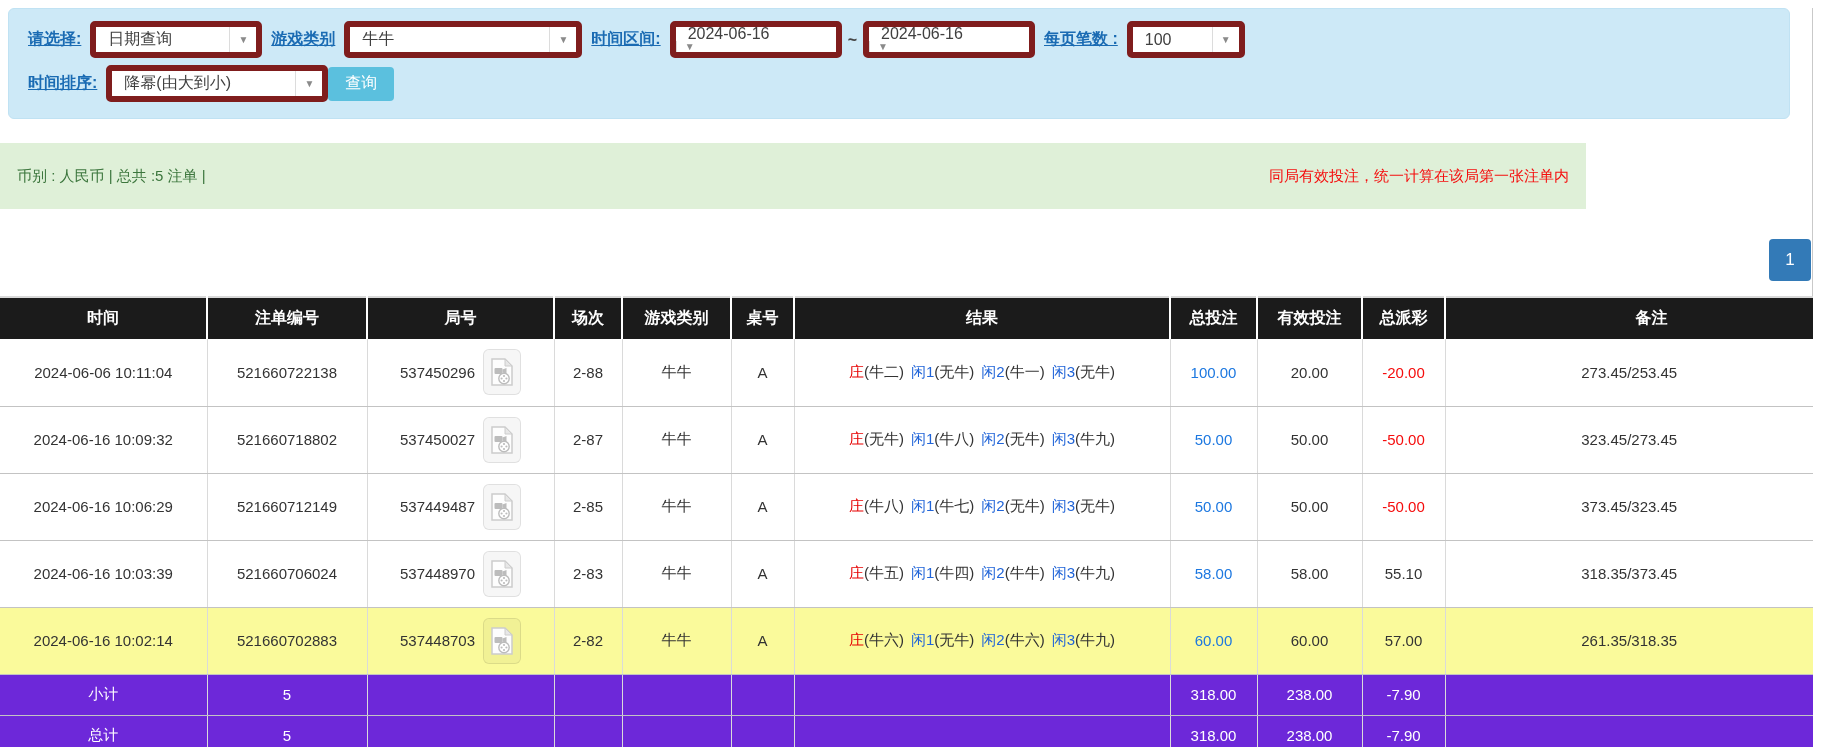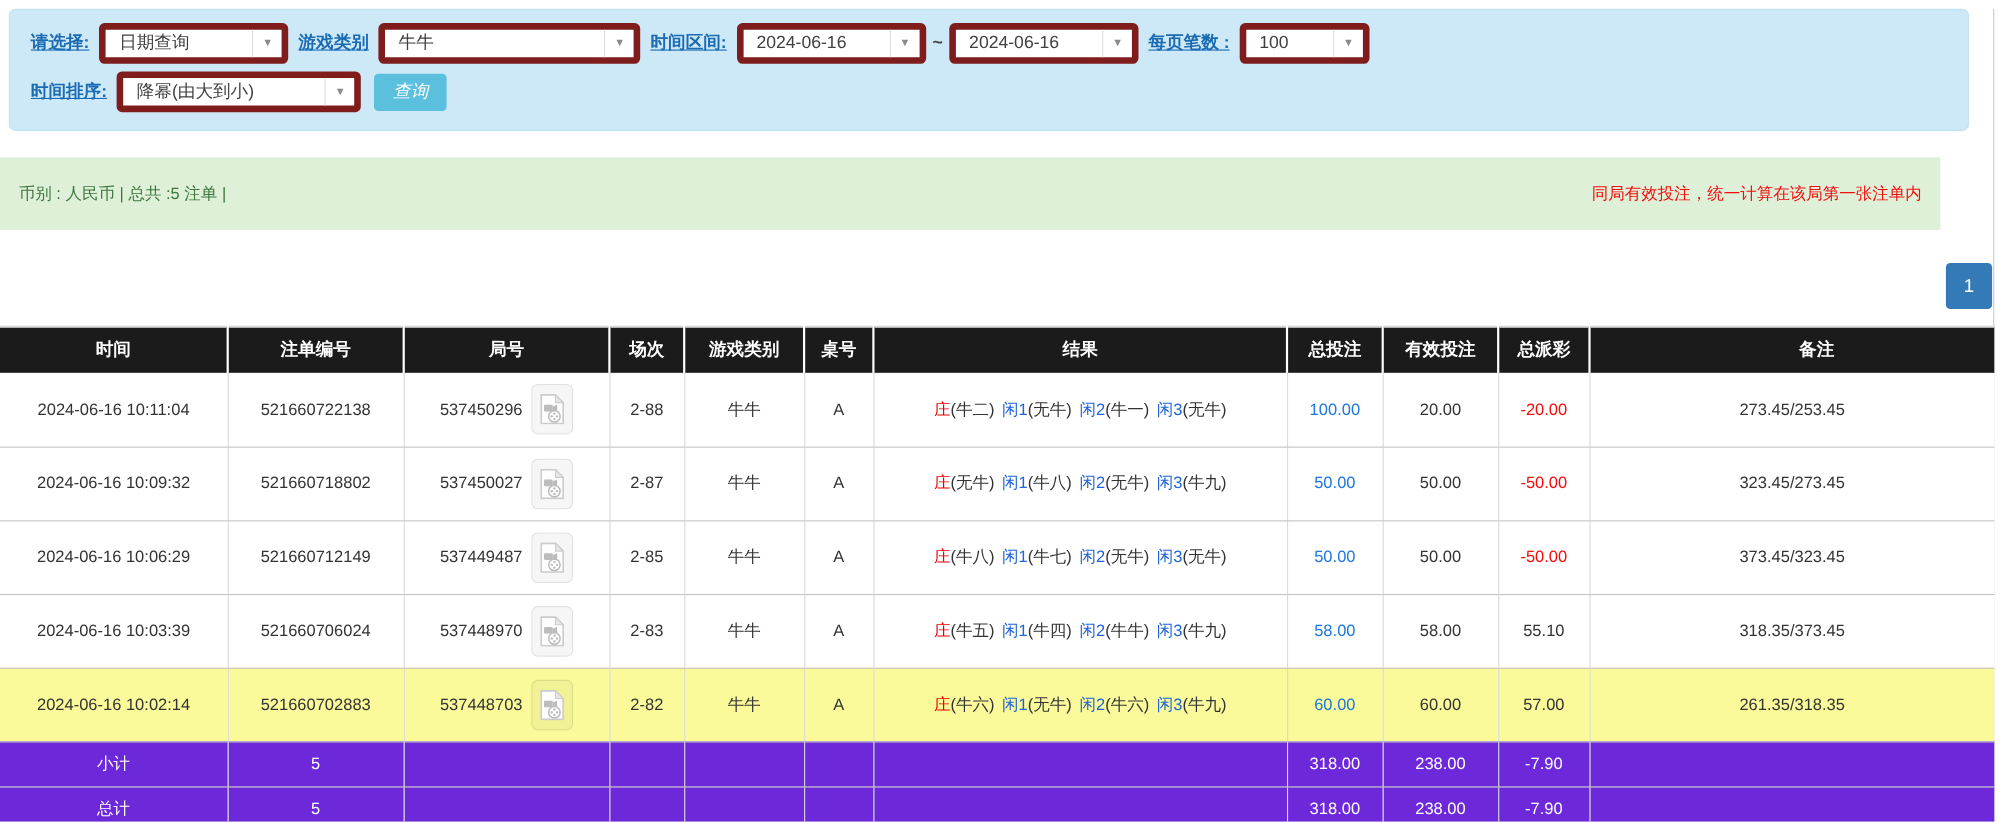--- a/index.html
+++ b/index.html
@@ -13,30 +13,30 @@
   .f-row { display:flex; align-items:center; margin-top:7px; }
   .f-label { color:#1a6bb3; font-weight:bold; font-size:16px; margin:0 9px; white-space:nowrap;text-decoration:underline; }
   .combo { background:#fff; border:6px solid #7f1d1d; border-radius:5px; height:37px;
            display:flex; align-items:stretch; cursor:pointer; }
   .combo .txt { padding:0 12px; font-size:16px; color:#404040; flex:1; display:flex; align-items:center;
                 overflow:hidden; white-space:nowrap; }
   .combo .arrow { width:27px; border-left:1px solid #dcdcdc; display:flex; align-items:center;
                   justify-content:center; color:#8a8a8a; font-size:10px; }
   .w-select1 { width:172px; }
   .w-select2 { width:238px; }
-  .w-date    { width:172px; }
+  .w-date    { width:172px;flex-direction:column; }
   .w-pages   { width:118px; }
   .w-sort    { width:222px; }
   .tilde { font-size:16px; color:#444; margin:0 6px; font-weight:bold; }
   .btn-search { background:#5bc0de; color:#fff; border:none; border-radius:4px; font-size:16px;
-                height:34px; padding:0 17px; margin-left:12px; cursor:pointer;font-style:italic; }
+                height:34px; padding:0 17px; margin-left:0; cursor:pointer; }
 
   
   .summary-bar { margin-top:24px; background:#dff0d8; height:66px; display:flex;
-                 align-items:center; justify-content:space-between; padding:0 17px; width:1764px; }
+                 align-items:center; justify-content:space-between; padding:0 17px; width:1586px; }
   .summary-left { color:#3c763d; font-size:15px; }
   .summary-right { color:#f50d0d; font-size:15px; }
 
   
   .pagination { display:flex; justify-content:flex-end; margin:30px 1px 15px 0; }
   .page-btn { width:42px; height:42px; background:#337ab7; color:#fff; border-radius:4px;
               display:flex; align-items:center; justify-content:center; font-size:17px; cursor:pointer; }
 
   
   table { border-collapse:collapse; table-layout:fixed; width:1813px; border-top:2px solid #d9d9d9; }
@@ -136,21 +136,21 @@
         <th>结果</th>
         <th>总投注</th>
         <th>有效投注</th>
         <th>总派彩</th>
         <th>备注</th>
       </tr>
     </thead>
     <tbody>
 
       <tr>
-        <td>2024-06-16 10:11:04</td>
+        <td>2024-06-06 10:11:04</td>
         <td>521660722138</td>
         <td>
           <div class="round-cell">
             <span>537450296</span>
             <span class="video-btn">
               <svg width="22" height="28" viewBox="0 0 22 28">
                 <path d="M1 1 h13 l7 7 v19 h-20 z" fill="#fdfdfd" stroke="#cccccc" stroke-width="1.5"></path>
                 <path d="M14 1 l7 7 h-7 z" fill="#e7e7e7" stroke="#cccccc" stroke-width="1"></path>
                 <rect x="3.5" y="10" width="8" height="6" rx="1" fill="#bcbcbc"></rect>
                 <path d="M11.5 11.5 L15.5 10 v6 L11.5 14.5 z" fill="#bcbcbc"></path>

